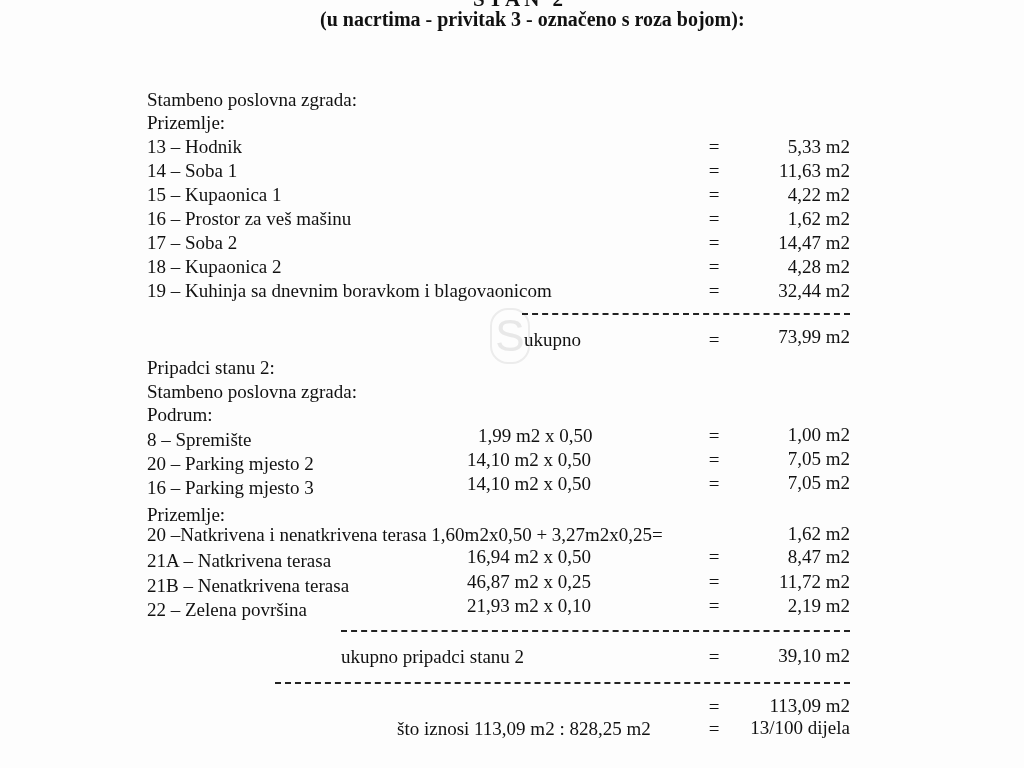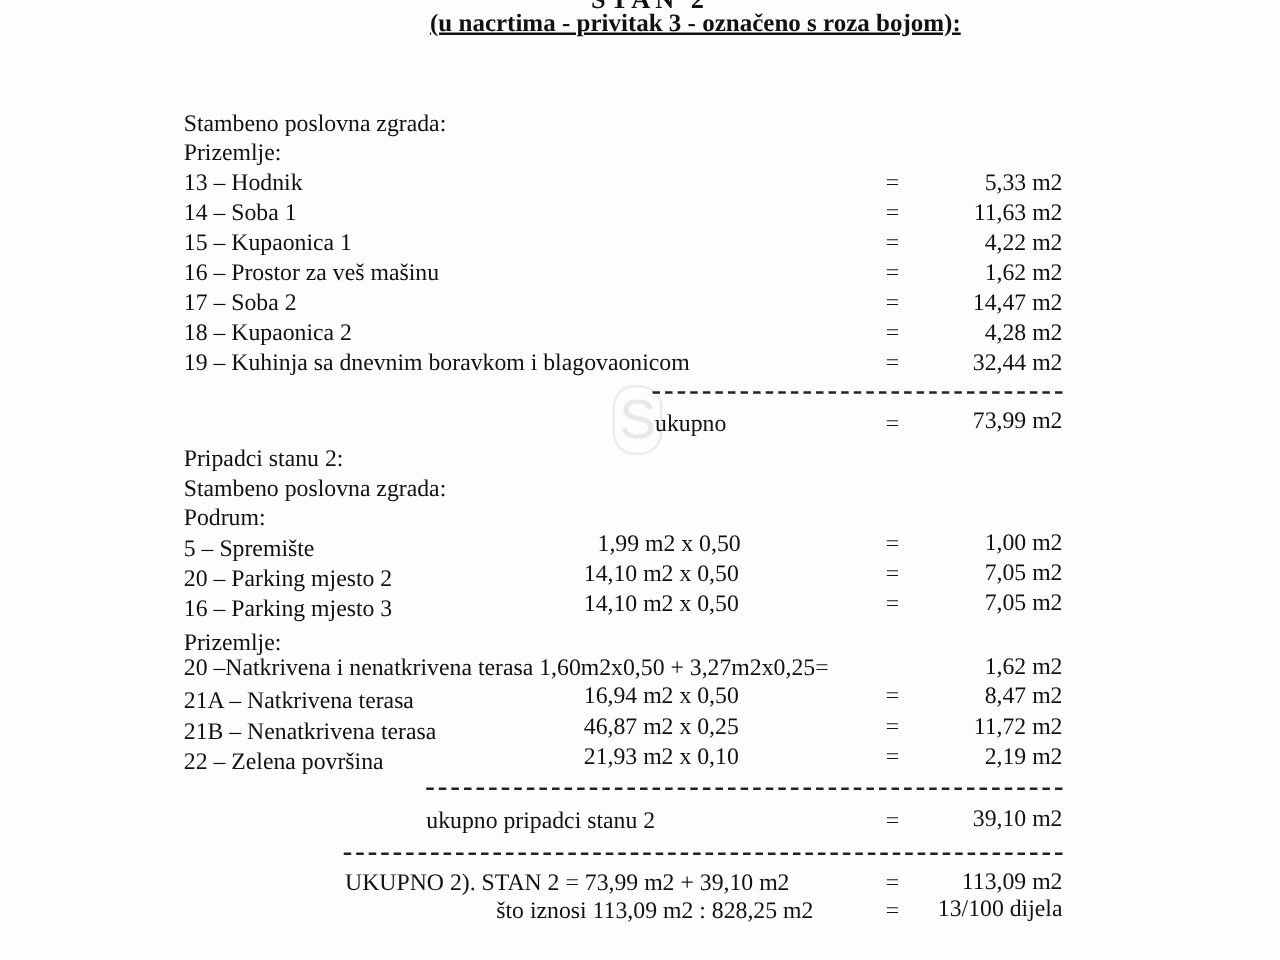--- a/index.html
+++ b/index.html
@@ -11,21 +11,21 @@
     position: relative;
   }
   .page { position: absolute; left: 0; top: 0; width: 1024px; height: 768px; background: #fdfdfd; }
   .abs { position: absolute; white-space: nowrap; font-size: 19px; line-height: 22px; }
   .title-cut {
     position: absolute; left: 520px; top: -13px; font-size: 21px; font-weight: bold;
     letter-spacing: 4px; transform: translateX(-50%);
   }
   .subtitle {
     position: absolute; left: 320px; top: 8px; font-size: 20px; font-weight: bold;
-    text-decoration: underline; white-space: nowrap; margin-left: 24px;
+    white-space: nowrap;
   }
   .eq { position: absolute; left: 705px; width: 18px; text-align: center; font-size: 19px; }
   .val { position: absolute; right: 174px; text-align: right; font-size: 19px; white-space: nowrap; }
   .calc { position: absolute; left: 478px; font-size: 19px; white-space: nowrap; }
   .dash { position: absolute; border-top: 2px dashed #222; height: 0; }
   .watermark-s {
     position: absolute; left: 490px; top: 308px; width: 36px; height: 52px;
     border: 2px solid #ececec; border-radius: 18px; color: #e8e8e8; font-size: 44px;
     text-align: center; line-height: 52px; font-family: "Liberation Sans", sans-serif;
   }
@@ -87,21 +87,21 @@
   <div class="dash" style="left:522px;top:313px;width:328px;"></div>
   <div class="abs" style="left:524px;top:329px;">ukupno</div>
   <div class="eq" style="top:329px;">=</div>
   <div class="val" style="top:326px;">73,99 m2</div>
 
   <div class="abs" style="left:147px;top:357px;">Pripadci stanu 2:</div>
   <div class="abs" style="left:147px;top:381px;">Stambeno poslovna zgrada:</div>
   <div class="abs" style="left:147px;top:404px;">Podrum:</div>
 
   <div>
-    <div class="abs" style="left:147px;top:429px;">5 – Spremište</div>
+    <div class="abs" style="left:147px;top:429px;">8 – Spremište</div>
     <div class="calc" style="top:425px;">1,99 m2 x 0,50</div>
     <div class="eq" style="top:425px;">=</div>
     <div class="val" style="top:424px;">1,00 m2</div>
   </div>
   <div>
     <div class="abs" style="left:147px;top:453px;">20 – Parking mjesto 2</div>
     <div class="calc" style="left:467px;top:449px;">14,10 m2 x 0,50</div>
     <div class="eq" style="top:449px;">=</div>
     <div class="val" style="top:448px;">7,05 m2</div>
   </div>
@@ -136,21 +136,20 @@
     <div class="eq" style="top:595px;">=</div>
     <div class="val" style="top:595px;">2,19 m2</div>
   </div>
 
   <div class="dash" style="left:341px;top:630px;width:509px;"></div>
   <div class="abs" style="left:341px;top:646px;">ukupno pripadci stanu 2</div>
   <div class="eq" style="top:646px;">=</div>
   <div class="val" style="top:645px;">39,10 m2</div>
 
   <div class="dash" style="left:275px;top:682px;width:575px;"></div>
-  <div class="abs" style="left:276px;top:696px;">UKUPNO 2). STAN 2 = 73,99 m2 + 39,10 m2</div>
   <div class="eq" style="top:696px;">=</div>
   <div class="val" style="top:695px;">113,09 m2</div>
 
   <div class="abs" style="left:397px;top:718px;">što iznosi 113,09 m2 : 828,25 m2</div>
   <div class="eq" style="top:718px;">=</div>
   <div class="val bold" style="top:717px;">13/100 dijela</div>
 
 </div>
 
 </body></html>

